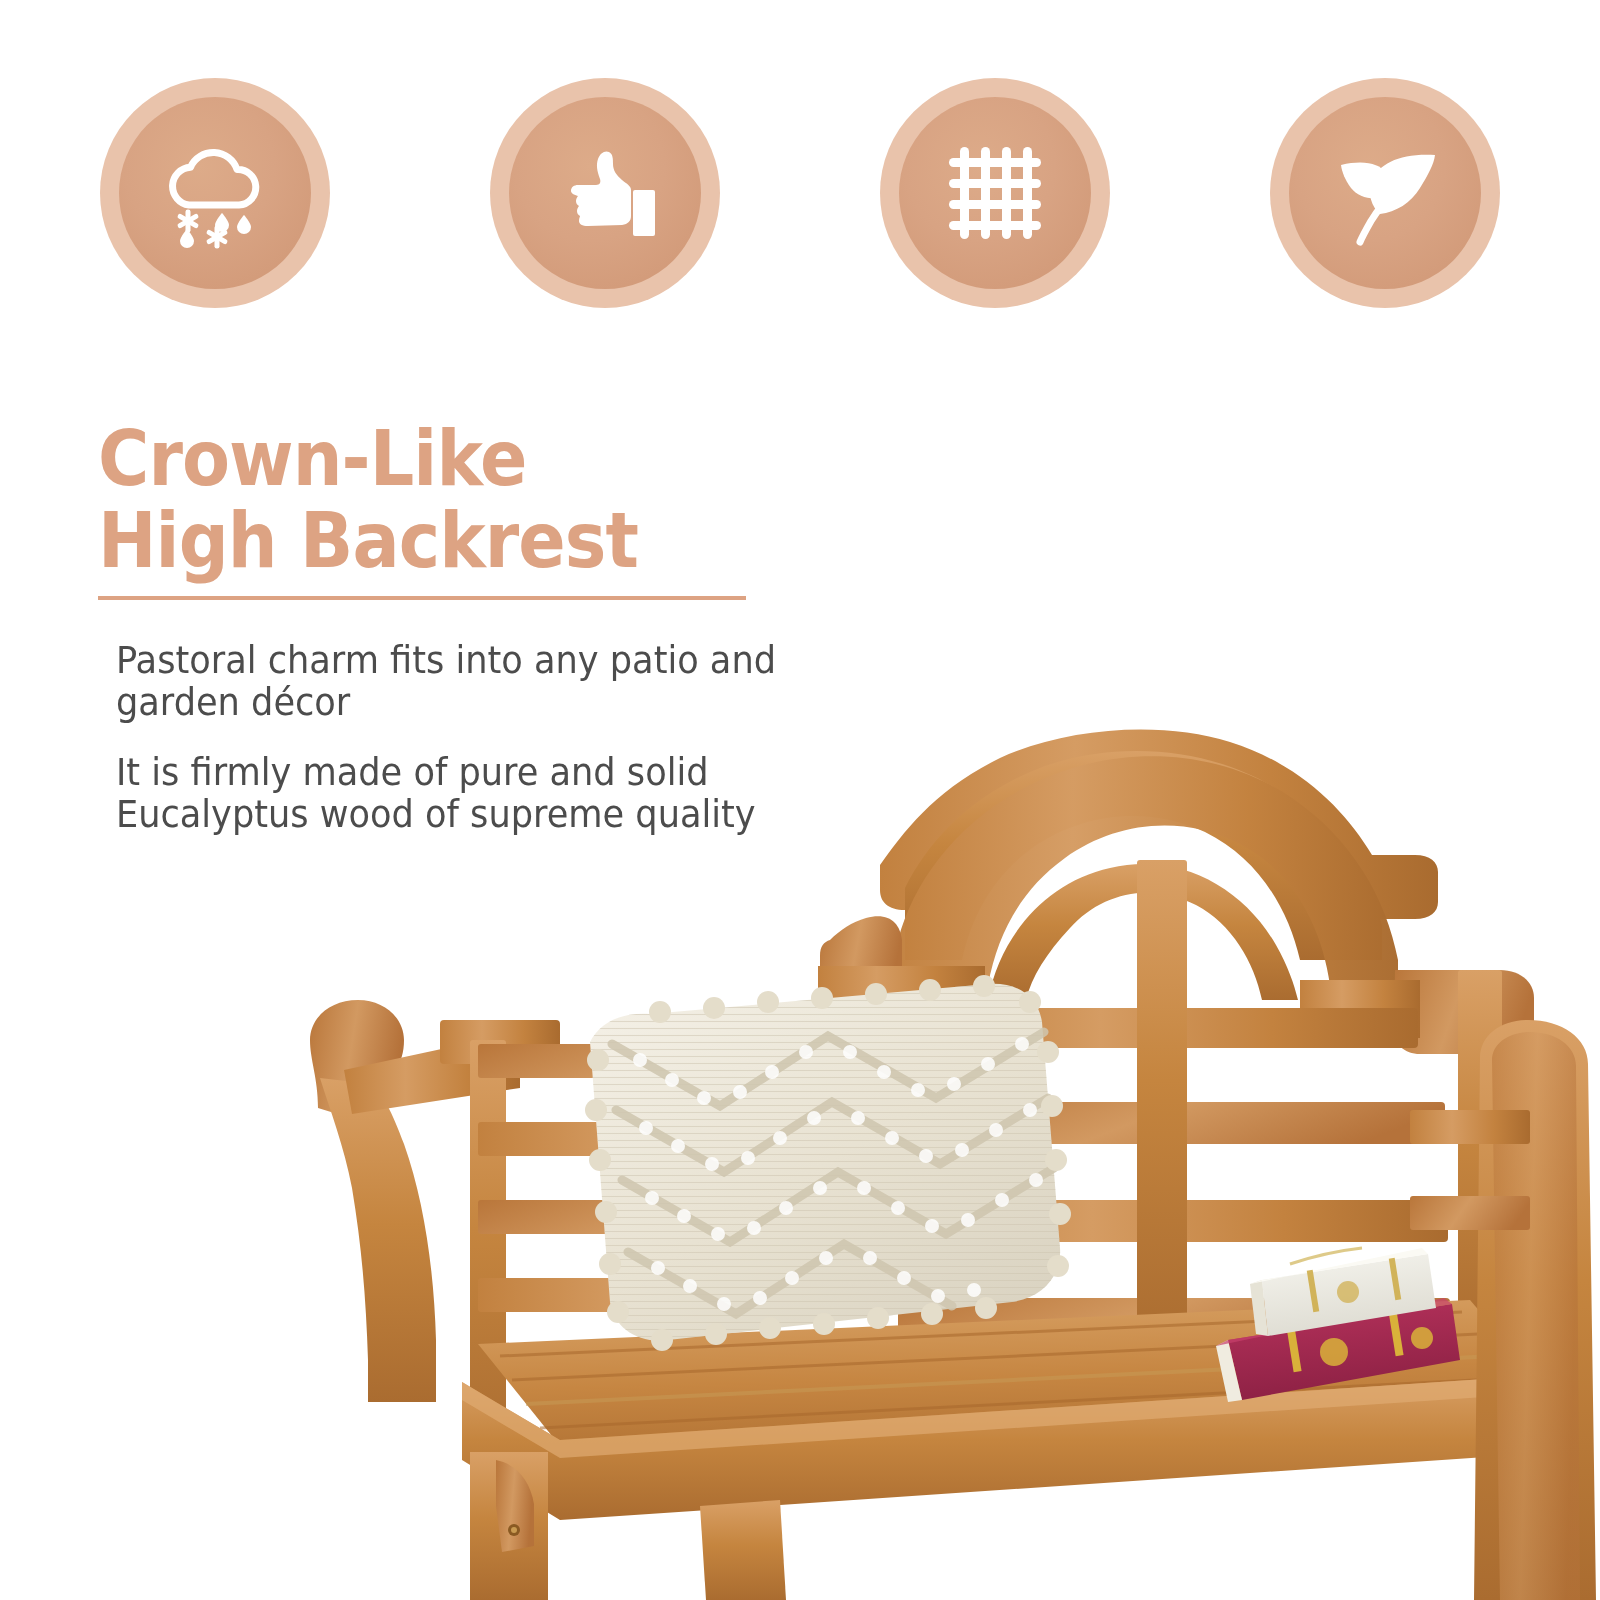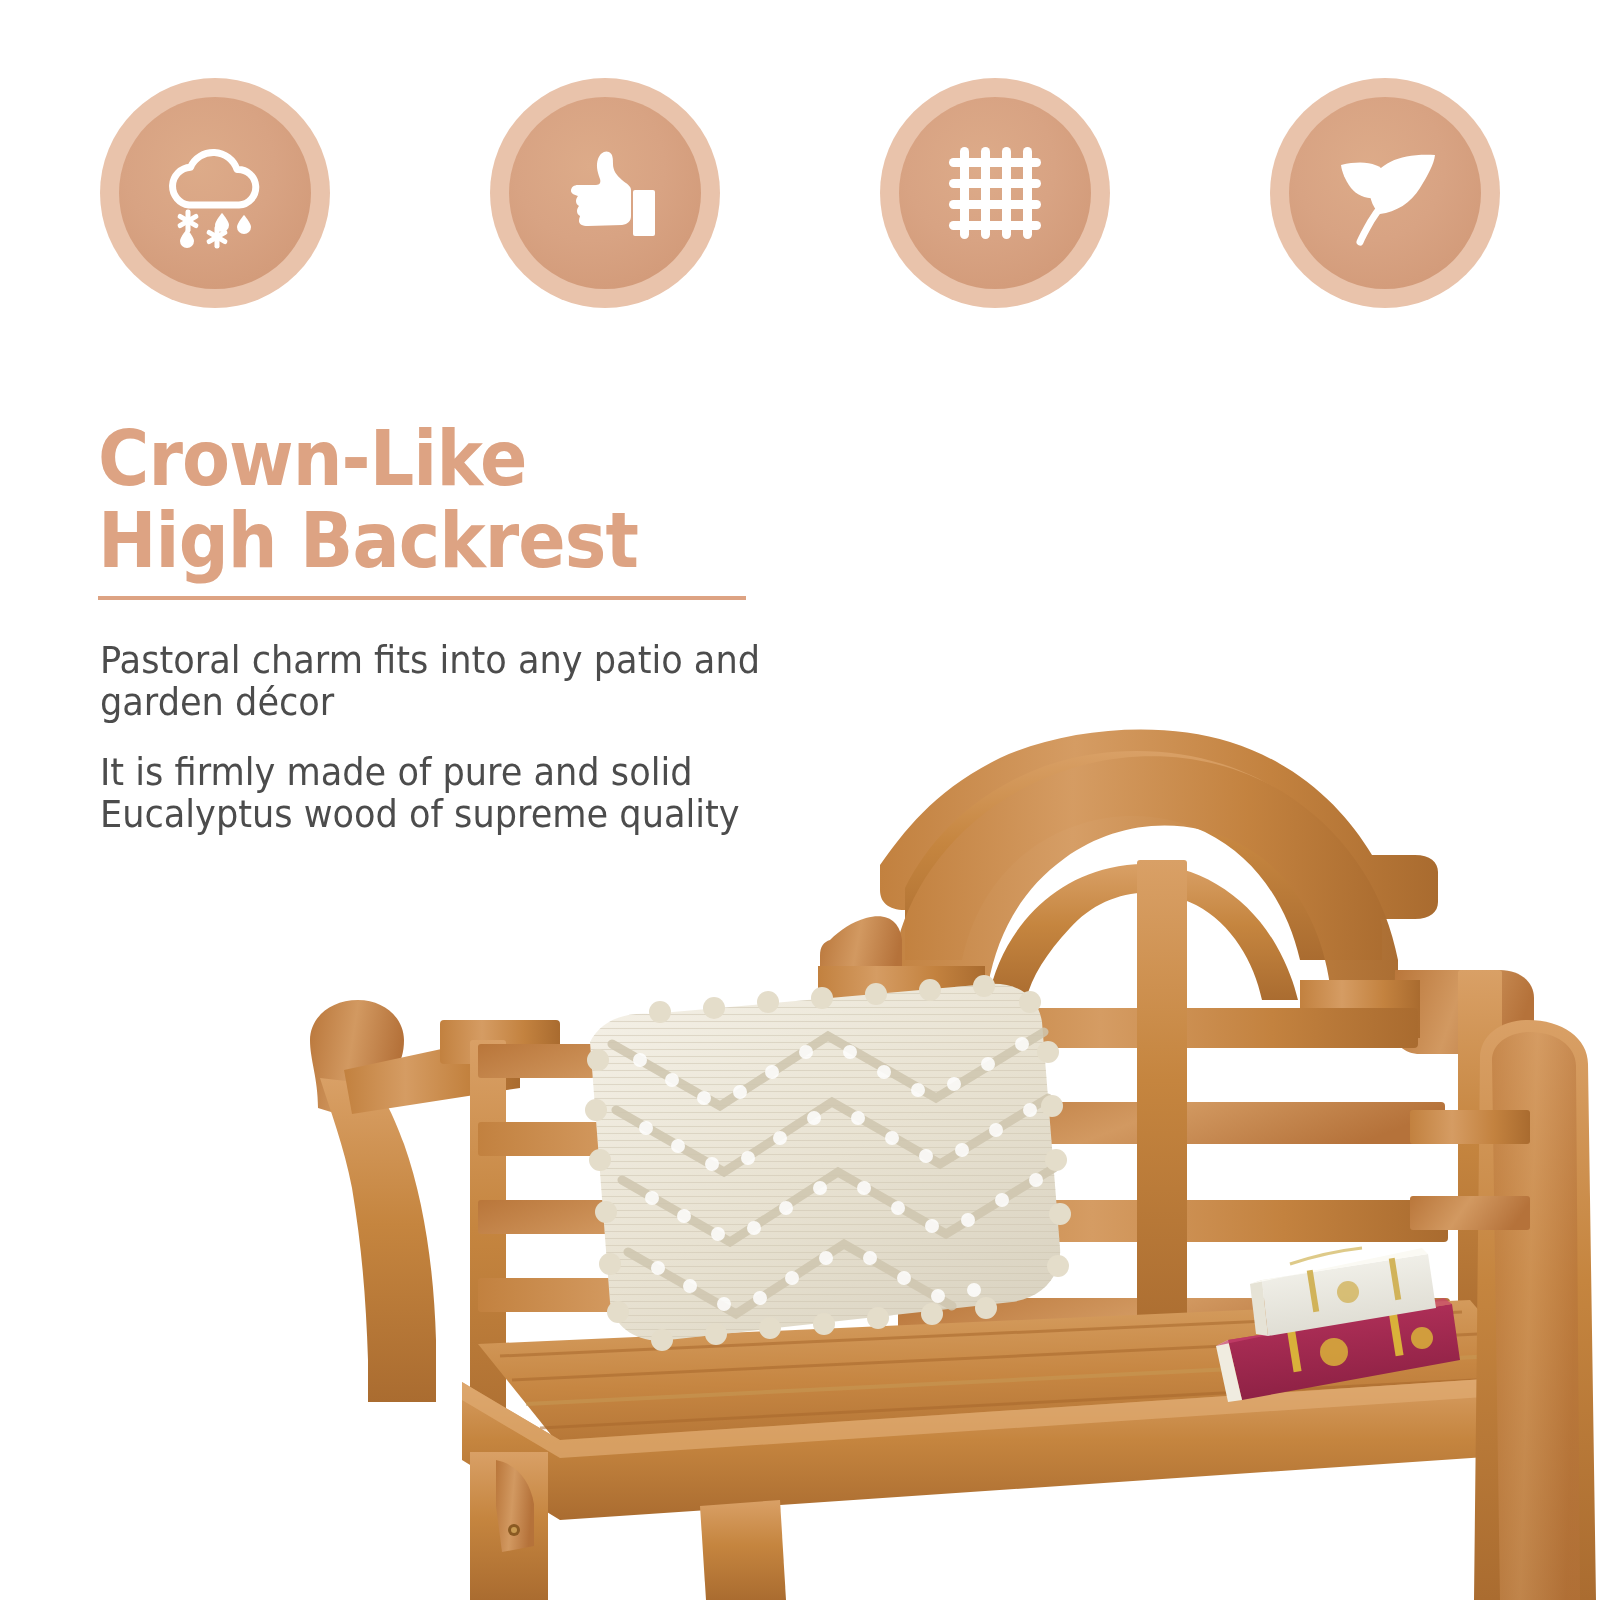--- a/index.html
+++ b/index.html
@@ -44,21 +44,21 @@
     transform-origin:left top;
   }
   .headline .l2{ display:block; }
 
   .divider{
     position:absolute; left:98px; top:596px;
     width:648px; height:4px; background:#dda383;
   }
 
   .body-copy{
-    position:absolute; left:100px; top:640px; width:800px;
+    position:absolute; left:116px; top:640px; width:800px;
     color:#4c4c4c;
     font-family:"DejaVu Sans", sans-serif;
     font-size:37px;
     line-height:42px;
   }
   .body-copy p{ margin-bottom:28px; transform:scaleX(0.95); transform-origin:left top; }
   .body-copy p:last-child{ margin-bottom:0; }
 
   
   .photo{

